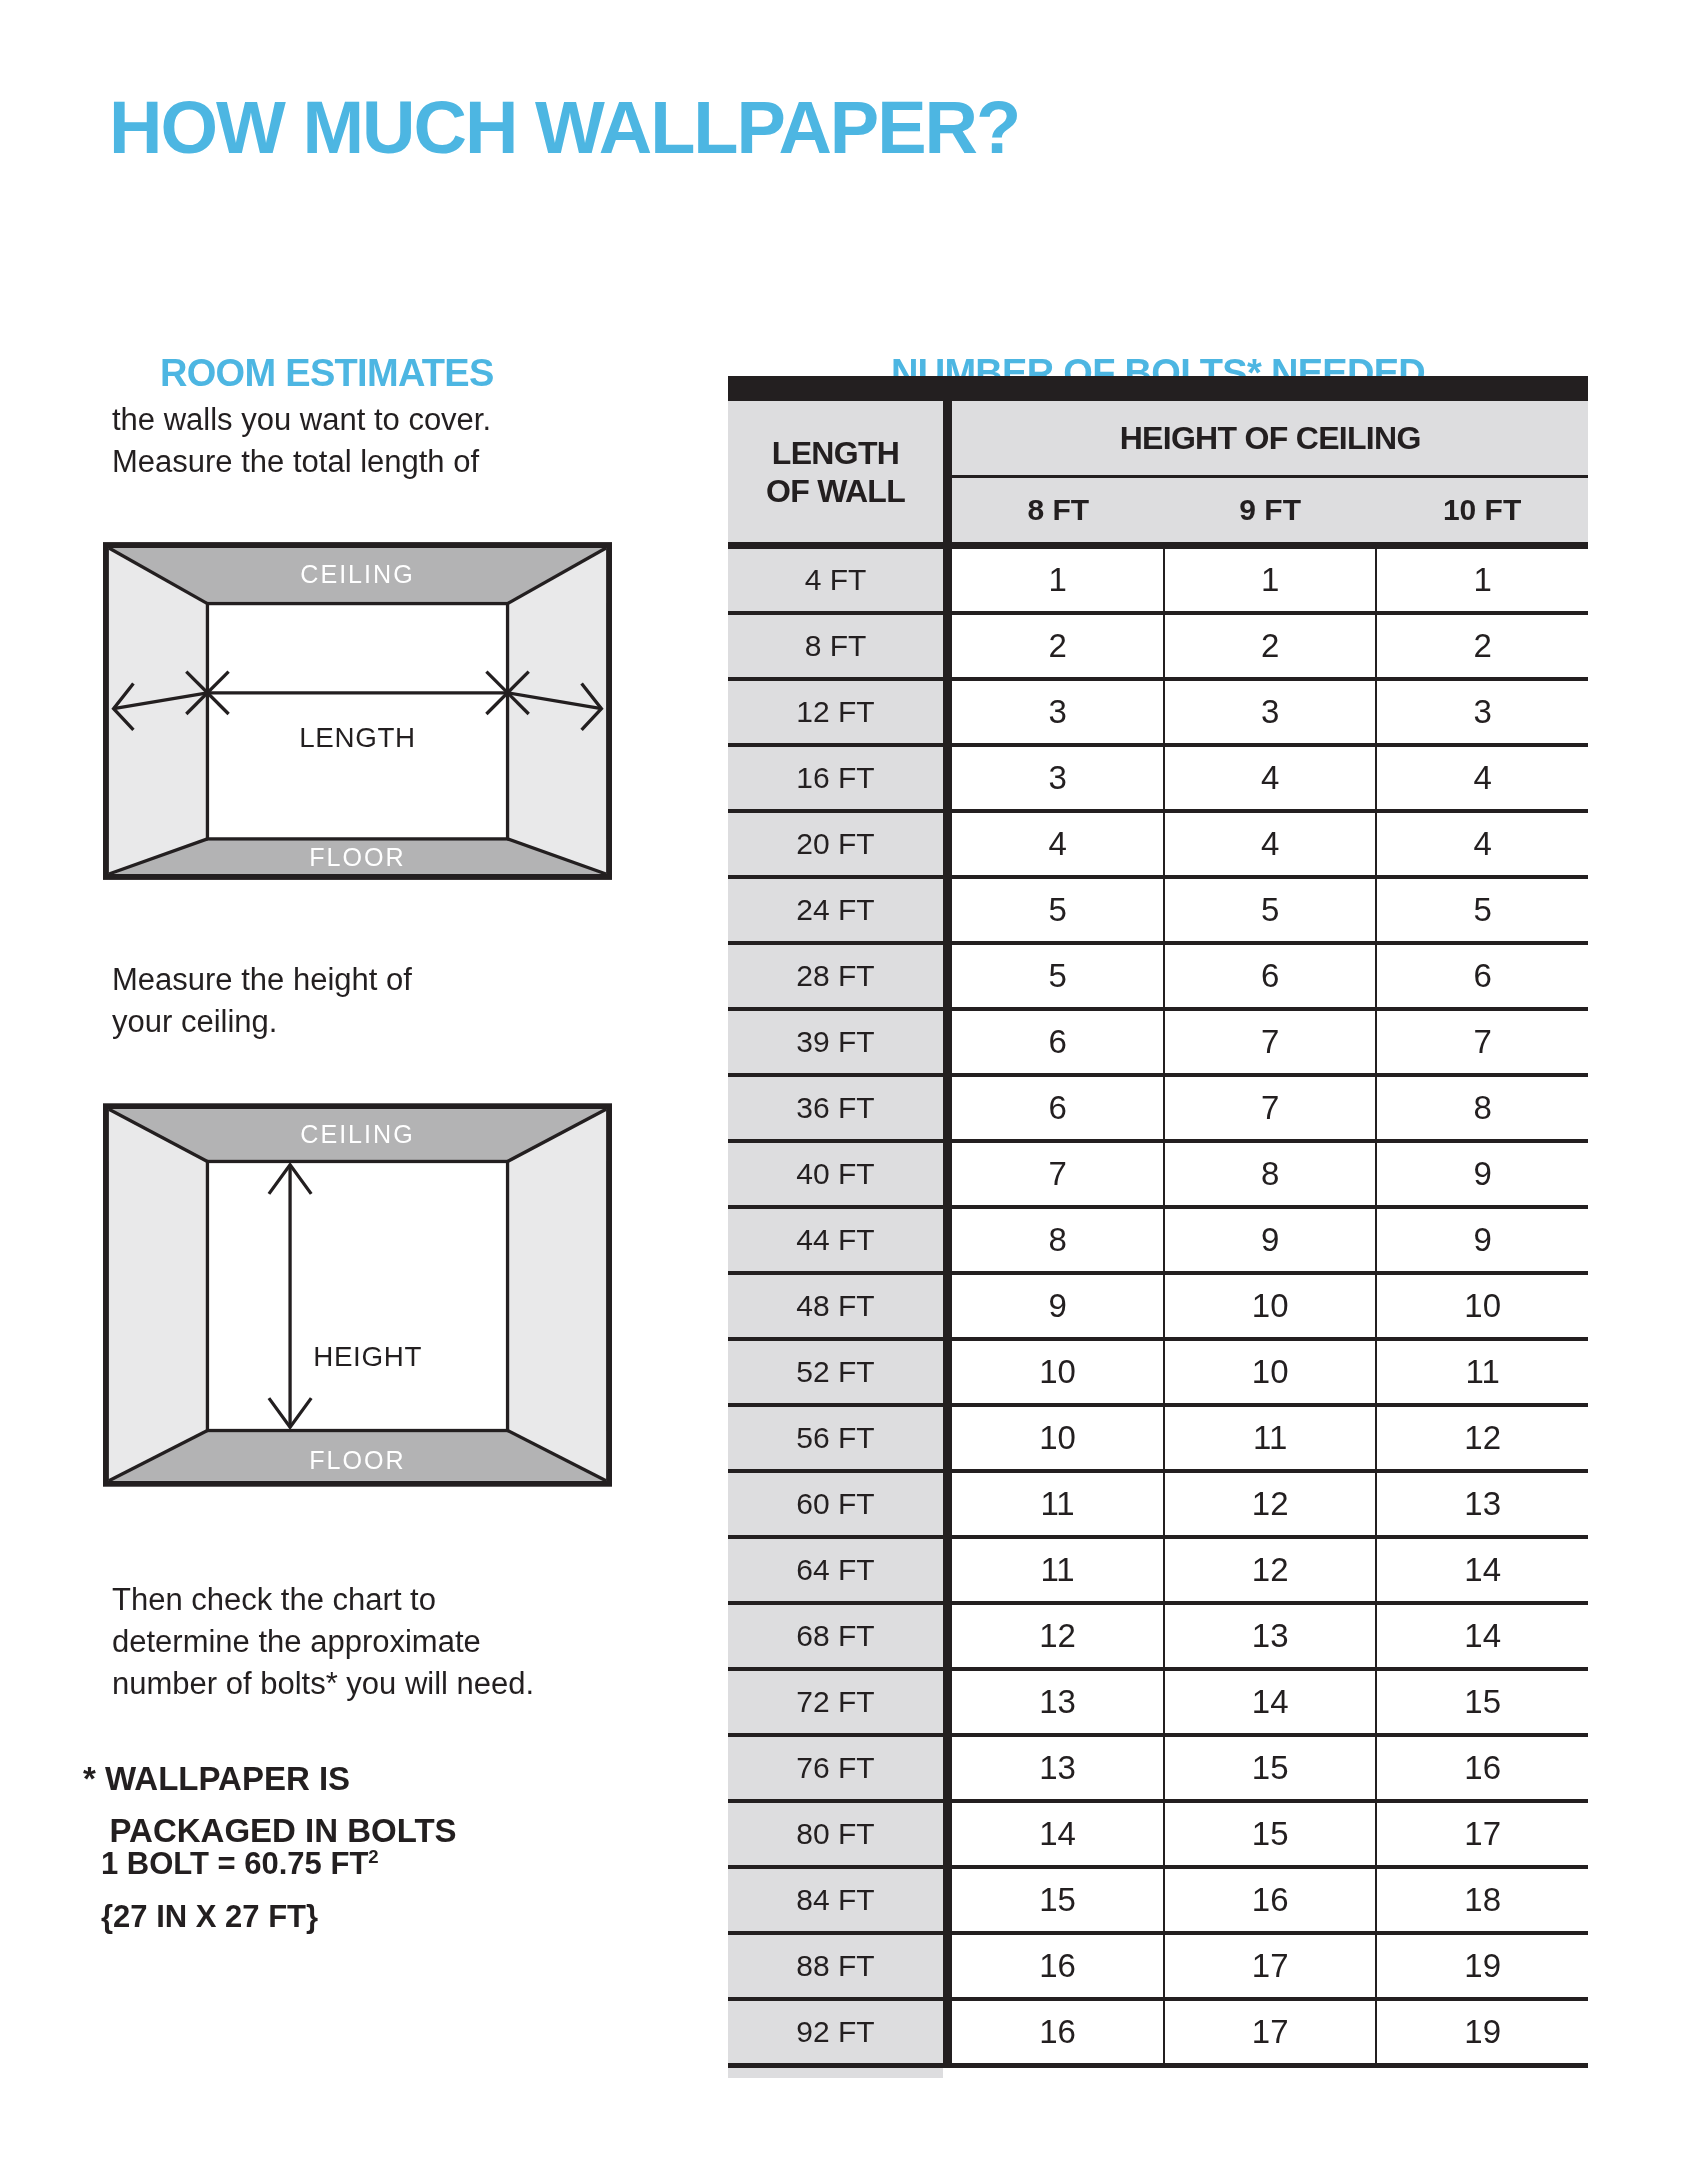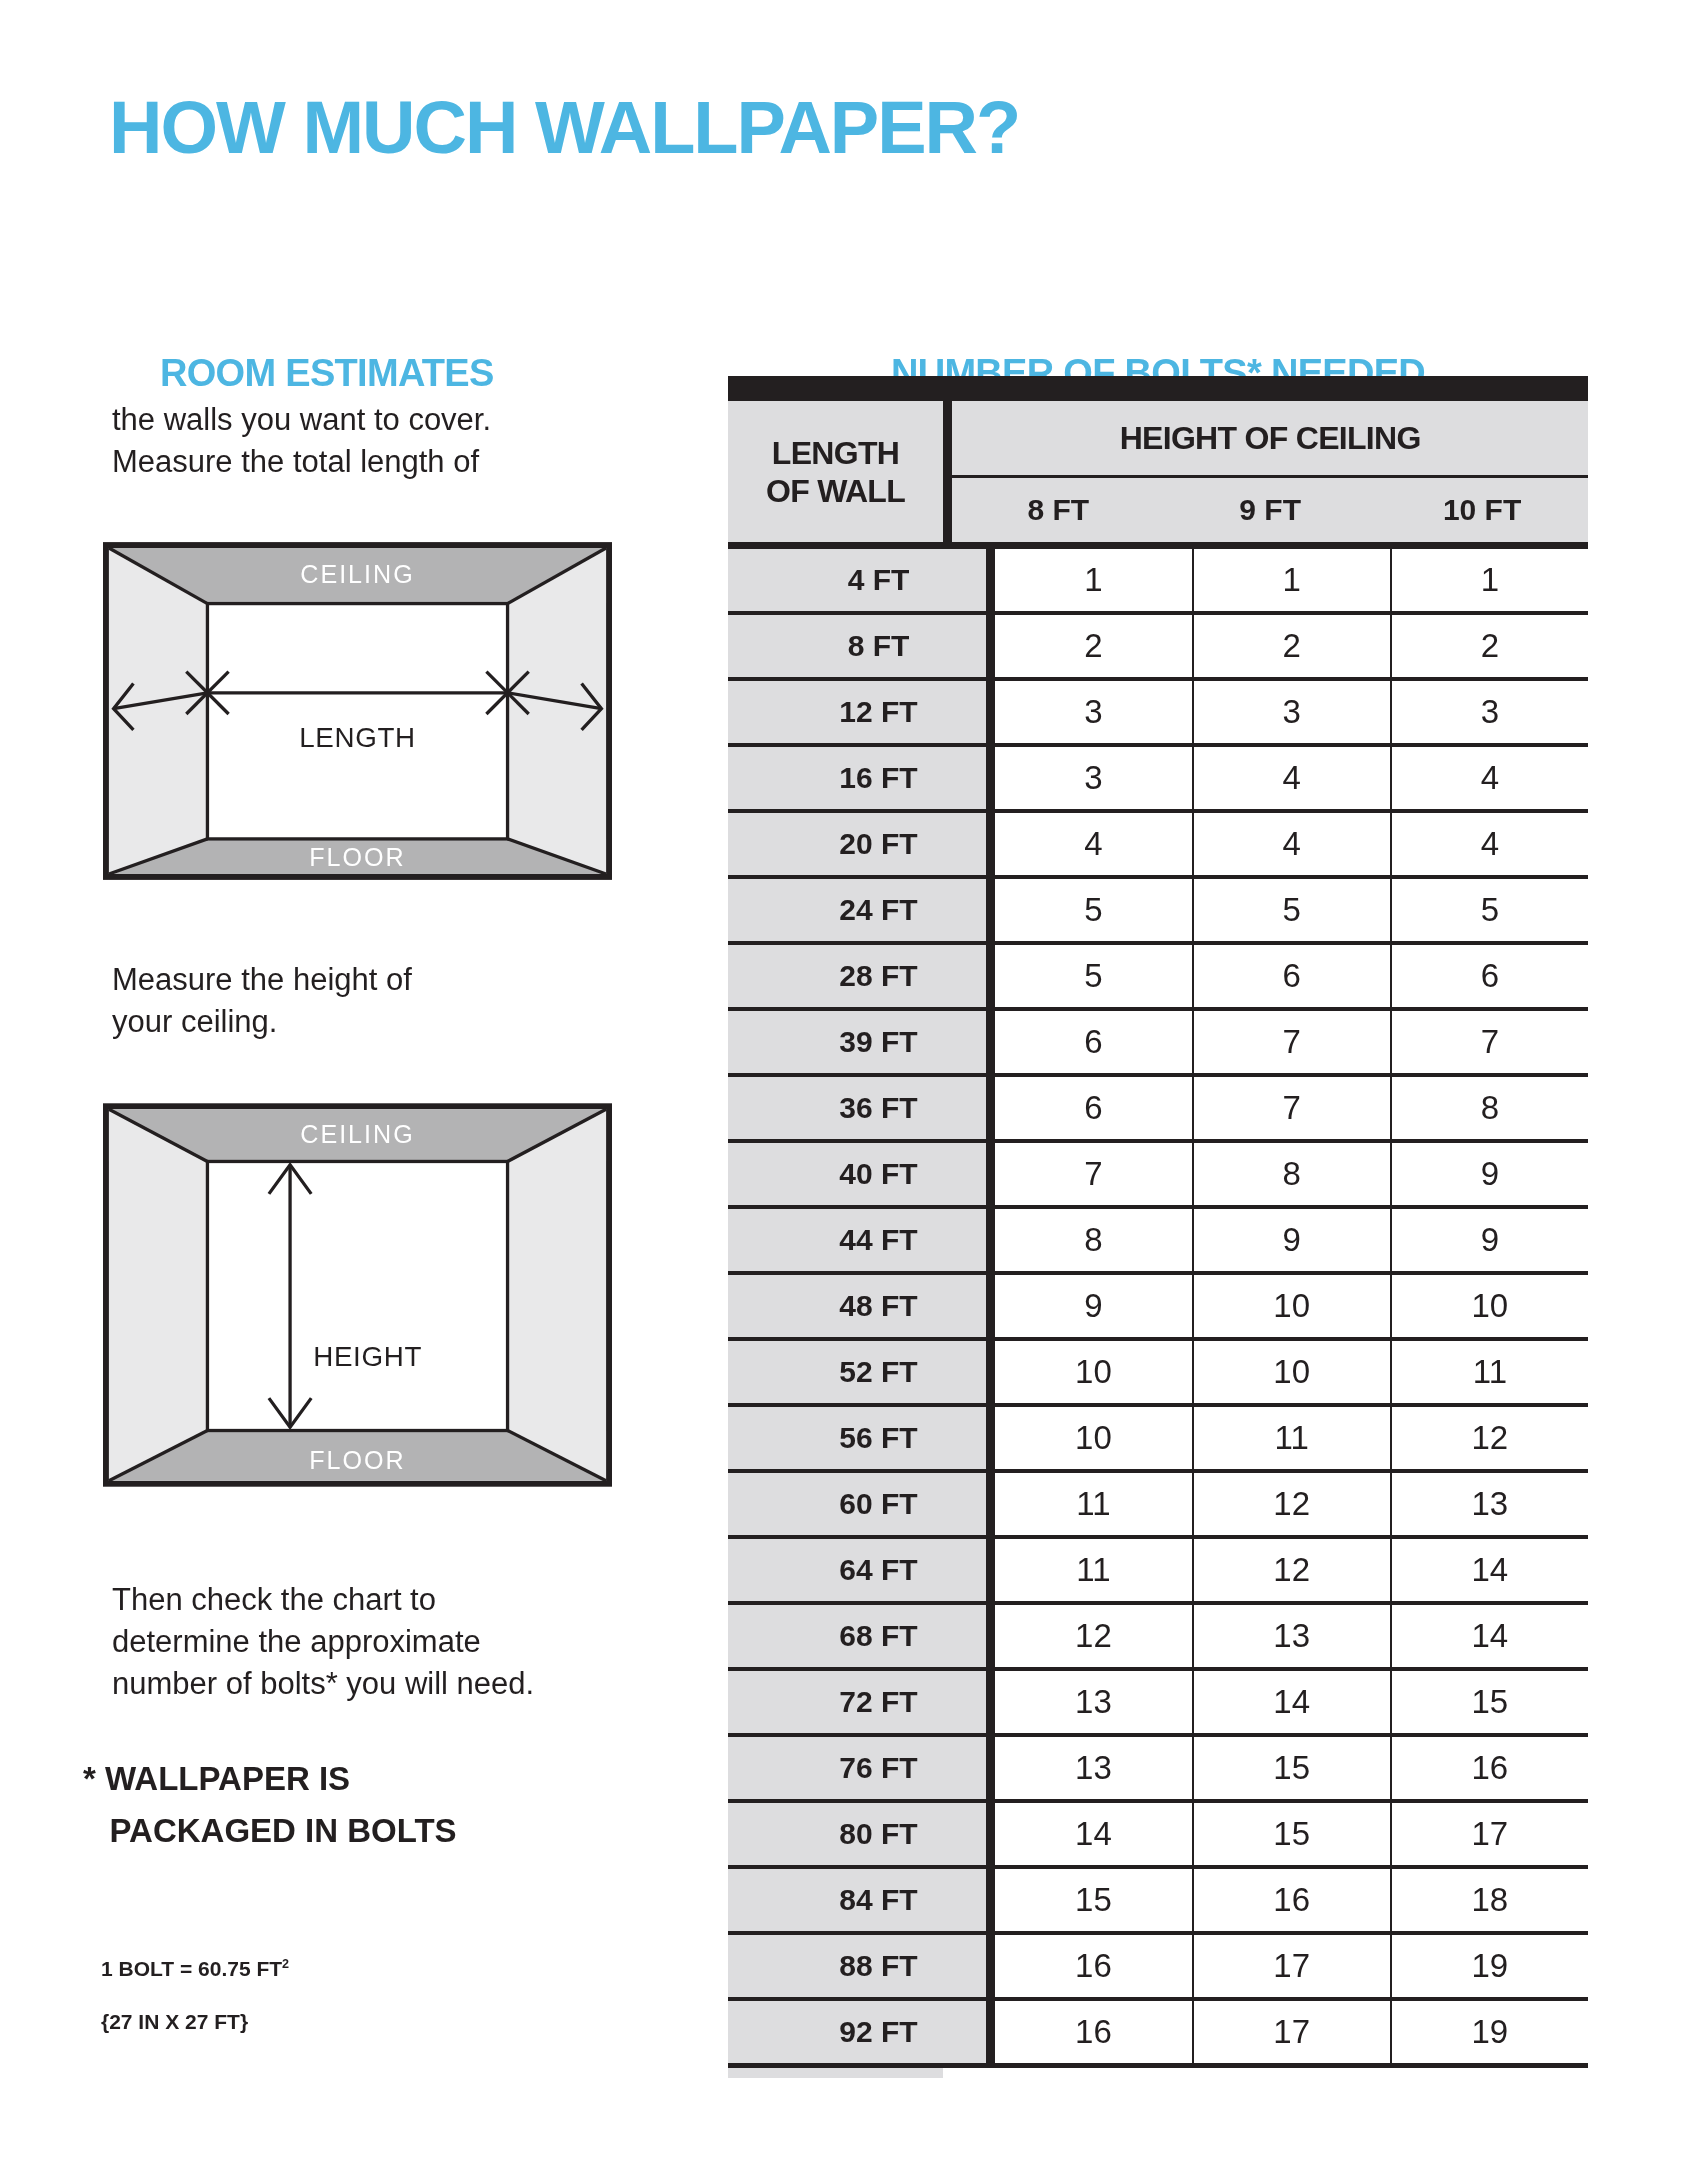--- a/index.html
+++ b/index.html
@@ -25,21 +25,21 @@
   #bolts-heading{left:728px;width:860px;text-align:center;}
   .para{position:absolute;left:112px;font-size:31px;line-height:42px;color:var(--ink);}
   #para-length{top:399px;}
   #para-height{top:959px;}
   #para-chart{top:1579px;}
   .diagram{position:absolute;left:103px;}
   #diagram-length{top:542px;}
   #diagram-height{top:1103px;}
   .fnote{position:absolute;left:83px;top:1753px;font-size:33px;line-height:52px;font-weight:700;}
   .fnote-l2{padding-left:26.5px;}
-  .bolt-info{position:absolute;left:101px;top:1938px;font-size:21px;line-height:53px;font-weight:700;}
+  .bolt-info{position:absolute;left:101px;top:1830px;font-size:31px;line-height:53px;font-weight:700;}
   .bolt-info sup{font-size:60%;vertical-align:super;}
   
   .btable{position:absolute;left:728px;top:376px;width:860px;}
   .topbar{height:25px;background:var(--ink);}
   .thead{display:flex;}
   .th-left{
     width:215px;background:var(--tgray);
     display:flex;flex-direction:column;justify-content:center;align-items:center;
     font-weight:700;font-size:32px;line-height:38px;letter-spacing:-0.7px;
   }
@@ -50,21 +50,21 @@
     display:flex;align-items:center;justify-content:center;
     font-weight:700;font-size:32px;letter-spacing:-0.7px;
   }
   .th-subs{height:64px;background:var(--tgray);display:flex;}
   .th-sub{flex:1;display:flex;align-items:center;justify-content:center;font-weight:700;font-size:30px;}
   .thickline{height:6.6px;background:var(--ink);}
   .trow{display:flex;height:62px;border-bottom:4.6px solid var(--ink);}
   .trow:last-child{border-bottom-width:5.3px;}
   .tlabel{
     width:215px;background:var(--tgray);
-    display:flex;align-items:center;justify-content:center;font-weight:700;font-size:30px;padding-left:43px;
+    display:flex;align-items:center;justify-content:center;font-weight:400;font-size:30px;
   }
   .tcell{flex:1;display:flex;align-items:center;justify-content:center;font-size:33px;font-weight:400;}
   .tcell.bl{border-left:2.6px solid var(--ink);}
   .graytab{width:215px;height:10.6px;background:var(--tgray);}
   
   .svg-room-label{font-family:"Liberation Sans",sans-serif;font-size:38px;letter-spacing:3px;fill:#ffffff;}
   .svg-dim-label{font-family:"Liberation Sans",sans-serif;font-size:42px;letter-spacing:1px;fill:var(--ink);}
 </style>
 </head>
 <body>

